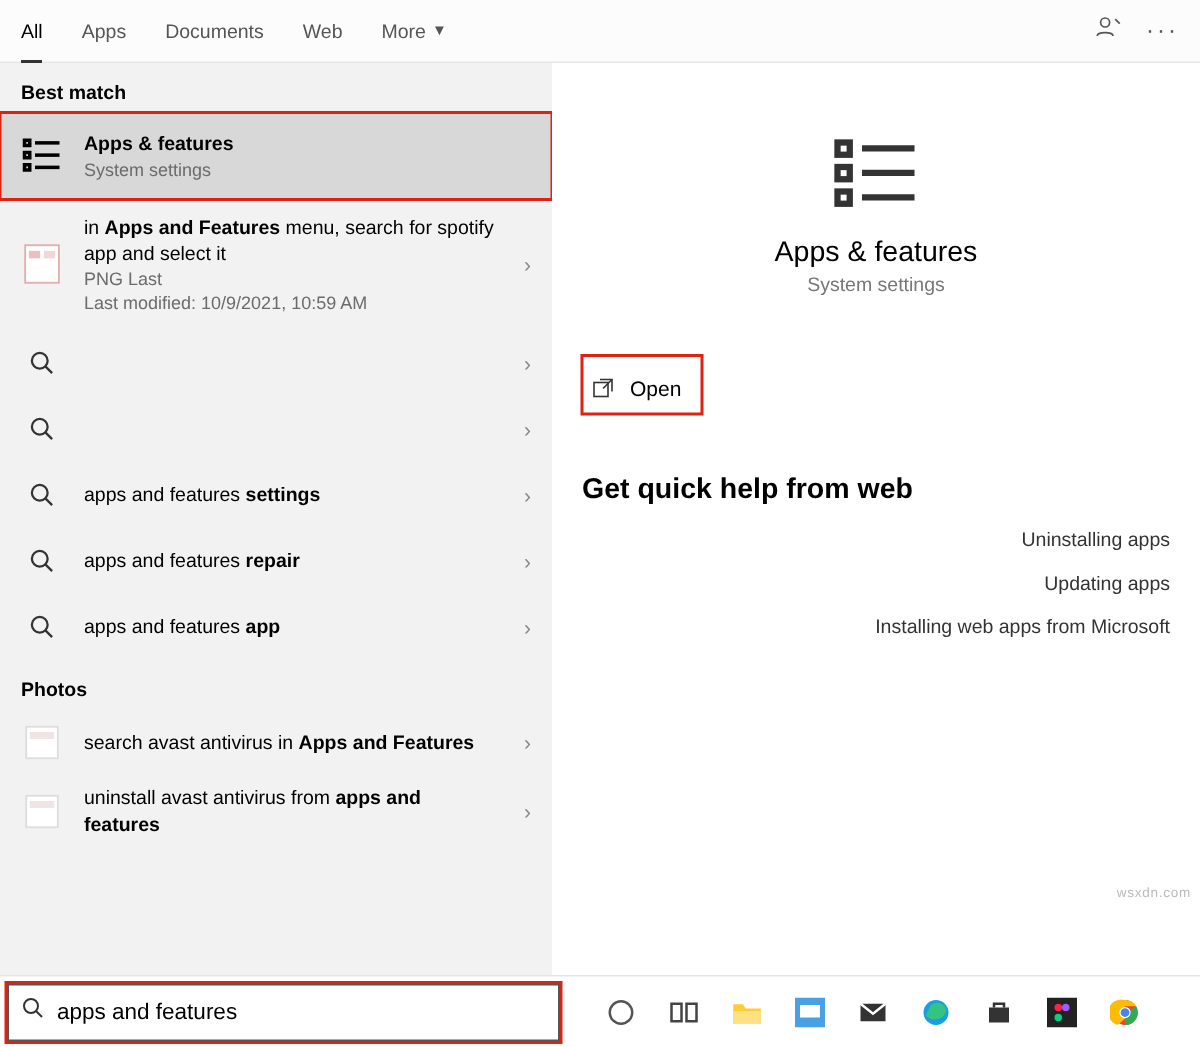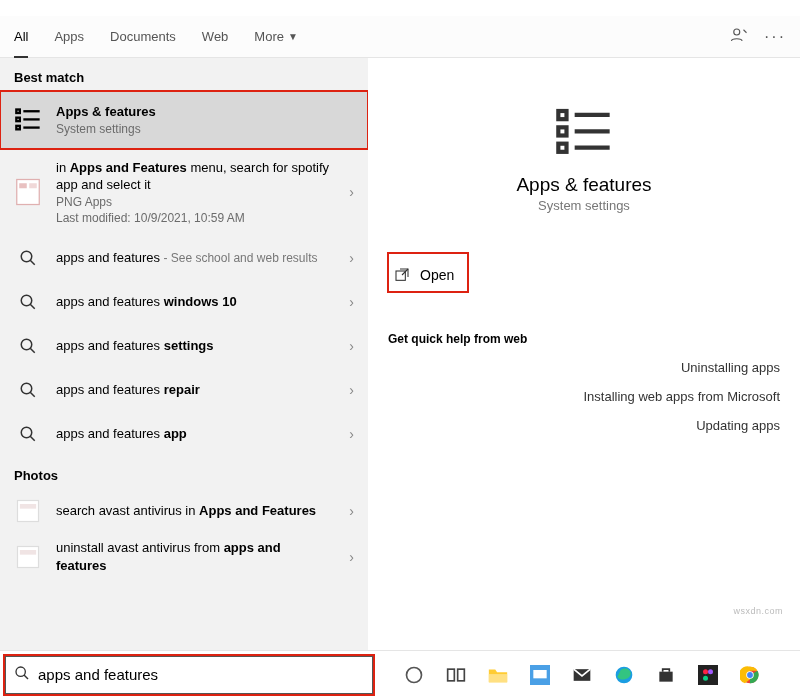--- a/index.html
+++ b/index.html
@@ -1,19 +1,19 @@
 <!DOCTYPE html>
 <html><head>
 <meta charset="utf-8">
 <style>
 * { box-sizing: border-box; margin: 0; padding: 0; font-family: "Segoe UI", Arial, sans-serif; }
 body { width: 800px; height: 698px; overflow: hidden; background: #fff; position: relative; }
 
 
-.tabs { display: flex; align-items: center; height: 42px; padding: 0 14px; border-bottom: 1px solid #e5e5e5; background: #fcfcfc; margin-top: 16px; }
+.tabs { display: flex; align-items: center; height: 42px; padding: 0 14px; border-bottom: 1px solid #e5e5e5; background: #fcfcfc; }
 .tab { font-size: 13px; color: #555; margin-right: 26px; cursor: pointer; height: 42px; display: flex; align-items: center; position: relative; }
 .tab.active { color: #000; }
 .tab.active::after { content: ""; position: absolute; left: 0; bottom: -1px; width: 100%; height: 3px; background: #333; }
 .tab .chev { margin-left: 4px; font-size: 10px; }
 .tabs-right { margin-left: auto; display: flex; gap: 16px; align-items: center; }
 .tabs-right .ico { color: #555; cursor: pointer; }
 
 .cols { display: flex; height: 608px; }
 .left { width: 368px; background: #f2f2f2; overflow: hidden; position: relative; }
 .right { flex: 1; background: #fff; padding: 30px 20px 0; position: relative; }
@@ -32,31 +32,31 @@
 .red-box { outline: 2px solid #d21; outline-offset: -1px; }
 
 .websub { color: #777; font-size: 12px; }
 
 
 .preview-icon { width: 60px; height: 60px; margin: 14px auto 12px; display: flex; align-items: center; justify-content: center; }
 .preview-title { text-align: center; font-size: 19px; font-weight: 400; margin-top: 6px; }
 .preview-sub { text-align: center; font-size: 13px; color: #777; margin-top: 2px; margin-bottom: 40px; }
 .open-row { display: inline-flex; align-items: flex-start; gap: 10px; font-size: 14px; padding: 14px 14px 6px 6px; cursor: pointer; }
 .open-row .oico { font-size: 14px; }
-.help-head { font-size: 12px; font-weight: 600; margin: 40px 0 14px; }
+.help-head { font-size: 19px; font-weight: 600; margin: 40px 0 14px; }
 .help-link { font-size: 13px; color: #333; margin-bottom: 14px; cursor: pointer; text-align: right; } 
 .footer { position: absolute; left: 0; bottom: 0; width: 800px; height: 48px; display: flex; align-items: center; background: #fff; border-top: 1px solid #e5e5e5; }
 .search-wrap { width: 370px; height: 40px; margin: 4px 0 4px 4px; }
 .search-box { width: 100%; height: 100%; border: 2px solid #555; display: flex; align-items: center; }
 .search-box .sico { width: 32px; text-align: center; color: #333; }
 .search-box input { border: none; outline: none; font-size: 15px; flex: 1; background: transparent; }
 .taskbar { flex: 1; display: flex; align-items: center; gap: 18px; padding-left: 28px; }
 .taskbar .ticon { width: 24px; height: 24px; display: flex; align-items: center; justify-content: center; cursor: pointer; }
 
-.watermark { position: absolute; right: 17px; bottom: 50px; font-size: 9px; color: #bbb; letter-spacing: 0.5px; }
+.watermark { position: absolute; right: 6px; bottom: 50px; font-size: 9px; color: #bbb; letter-spacing: 0.5px; }
 </style>
 </head>
 <body>
 
 <div class="tabs">
   <div class="tab active">All</div>
   <div class="tab">Apps</div>
   <div class="tab">Documents</div>
   <div class="tab">Web</div>
   <div class="tab">
@@ -102,50 +102,44 @@
         <svg width="30" height="30" viewBox="0 0 24 24">
             <rect x="3" y="2" width="18" height="20" fill="#fff" stroke="#e0b0b0"></rect>
             <rect x="5" y="5" width="6" height="4" fill="#e8c0c0"></rect>
             <rect x="13" y="5" width="6" height="4" fill="#f0d8d8"></rect>
           </svg>
       </div>
       <div class="meta">
         <div class="title">
           <span>in </span><b>Apps and Features</b><span> menu, search for spotify app and select it</span>
         </div>
-        <div class="sub">PNG Apps</div>
+        <div class="sub">PNG Last</div>
         <div class="sub">Last modified: 10/9/2021, 10:59 AM</div>
       </div>
       <span class="chev-r">›</span>
     </div>
 
 
     <div id="web-list">
         <div class="item">
     <div class="thumb">
       <svg width="18" height="18" viewBox="0 0 24 24" fill="none" stroke="#333" stroke-width="2">
               <circle cx="10" cy="10" r="7"></circle>
               <line x1="21" y1="21" x2="15" y2="15"></line>
             </svg>
     </div>
-    <div class="meta">
-            <div class="title">apps and features<span class="websub"> - See school and web results</span></div>
-          </div>
-    <span class="chev-r">›</span>
-        </div>
-        <div class="item">
-    <div class="thumb">
-      <svg width="18" height="18" viewBox="0 0 24 24" fill="none" stroke="#333" stroke-width="2">
-              <circle cx="10" cy="10" r="7"></circle>
-              <line x1="21" y1="21" x2="15" y2="15"></line>
-            </svg>
-    </div>
-    <div class="meta">
-            <div class="title">apps and features <b>windows 10</b></div>
-          </div>
+    <span class="chev-r">›</span>
+        </div>
+        <div class="item">
+    <div class="thumb">
+      <svg width="18" height="18" viewBox="0 0 24 24" fill="none" stroke="#333" stroke-width="2">
+              <circle cx="10" cy="10" r="7"></circle>
+              <line x1="21" y1="21" x2="15" y2="15"></line>
+            </svg>
+    </div>
     <span class="chev-r">›</span>
         </div>
         <div class="item">
     <div class="thumb">
       <svg width="18" height="18" viewBox="0 0 24 24" fill="none" stroke="#333" stroke-width="2">
               <circle cx="10" cy="10" r="7"></circle>
               <line x1="21" y1="21" x2="15" y2="15"></line>
             </svg>
     </div>
     <div class="meta">
@@ -230,22 +224,22 @@
             <path d="M9 3h12v12"></path>
             <path d="M21 3l-9 9"></path>
           </svg>
       </span>
       <span>Open</span>
     </div>
 
     <div class="help-head">Get quick help from web</div>
     <div id="help-list">
         <div class="help-link">Uninstalling apps</div>
+        <div class="help-link">Updating apps</div>
         <div class="help-link">Installing web apps from Microsoft</div>
-        <div class="help-link">Updating apps</div>
       </div>
 
     <div class="watermark">wsxdn.com</div>
   </div>
 </div>
 
 <div class="footer">
   <div class="search-wrap red-box">
     <div class="search-box">
       <span class="sico">

